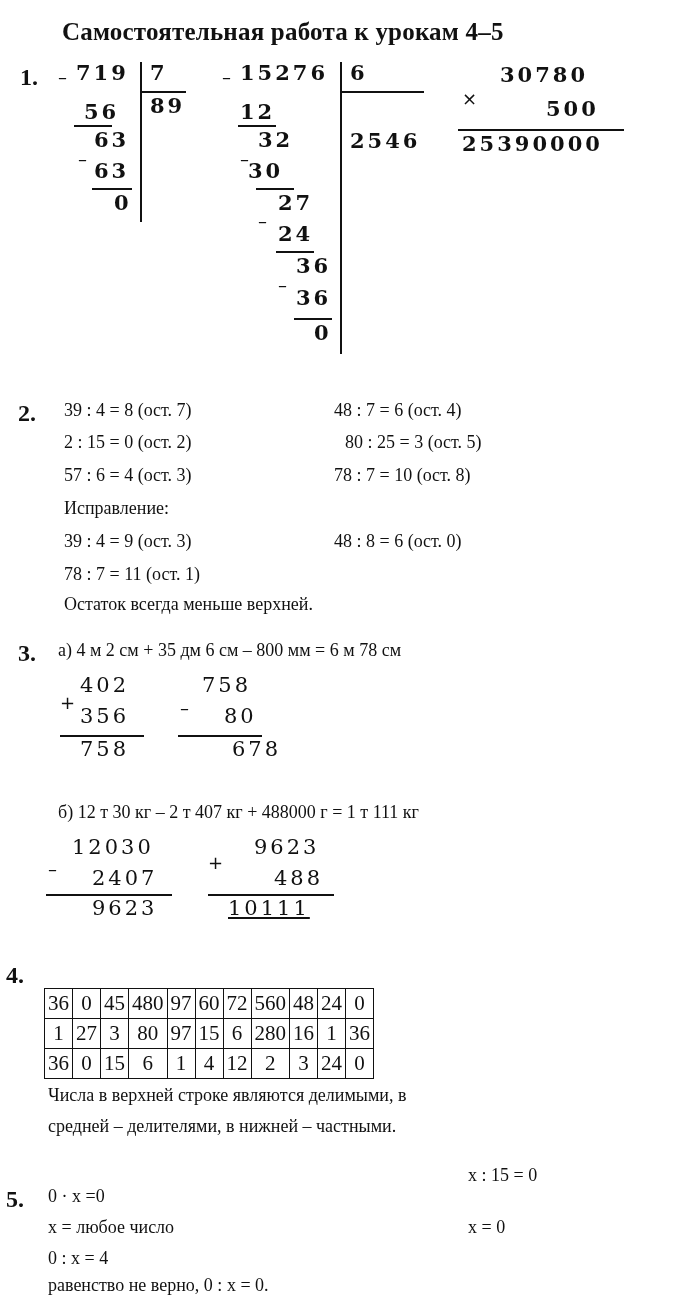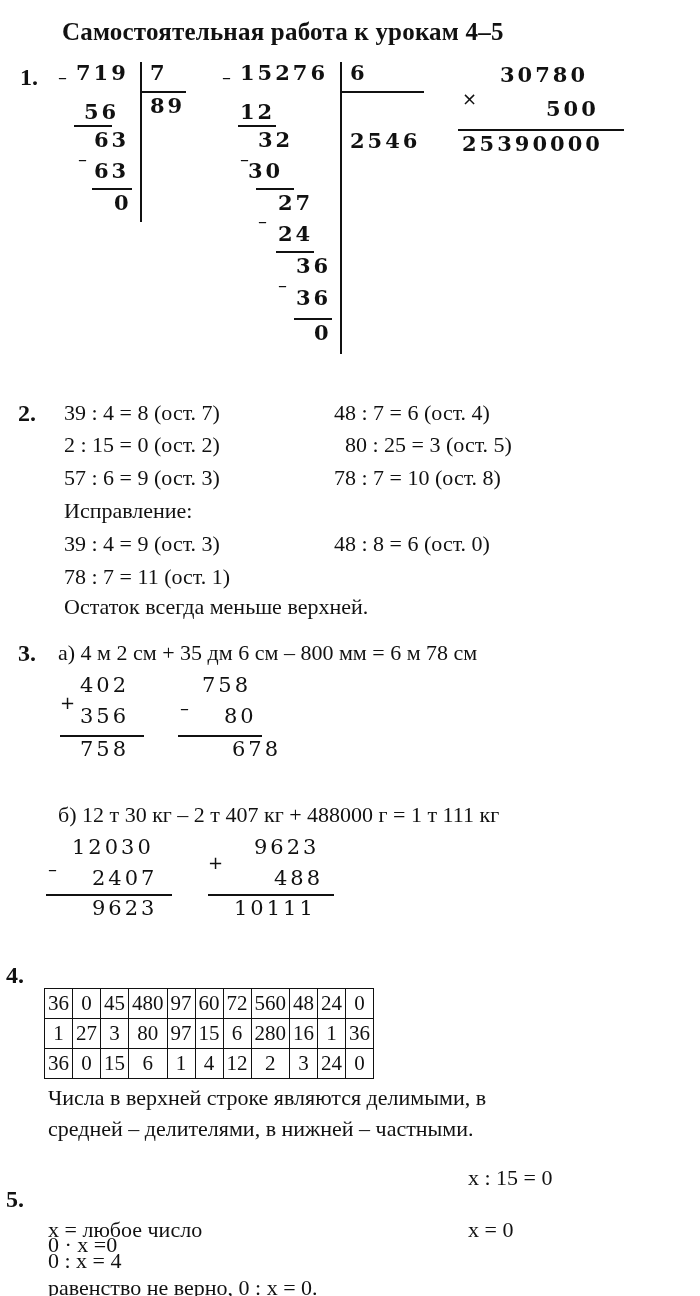--- a/index.html
+++ b/index.html
@@ -2,21 +2,21 @@
 <html><head>
 <meta charset="utf-8">
 <style>
   html, body { margin:0; padding:0; background:#fff; }
   body { width:700px; height:1296px; position:relative; overflow:hidden; color:#111;
          font-family:"Liberation Serif","DejaVu Serif",serif; }
   .abs { position:absolute; white-space:nowrap; }
   .title { left:62px; top:18px; font-size:25px; font-weight:bold; letter-spacing:0.2px; }
   .num { font-weight:bold; font-size:24px; }
   .mono { font-family:"DejaVu Serif","Liberation Serif",serif; font-weight:bold; font-size:21px; letter-spacing:3px; }
-  .txt { font-size:22px; }
+  .txt { font-size:18px; }
   .hl { position:absolute; background:#111; height:2px; }
   .vl { position:absolute; background:#111; width:2px; }
   .sign { font-family:"DejaVu Sans",sans-serif; font-size:18px; }
   table.grid { position:absolute; left:44px; top:988px; border-collapse:collapse; font-size:21px; }
   table.grid td { border:1.5px solid #111; text-align:center; padding:0 3px; height:29px; line-height:27px; }
 </style>
 </head>
 <body>
 
 <div class="abs title">Самостоятельная работа к урокам 4–5</div>
@@ -70,21 +70,21 @@
   <span class="abs mono" style="left:546px;top:96px;">500</span>
   <div class="hl" style="left:458px;top:129px;width:166px;"></div>
   <span class="abs mono" style="left:462px;top:131px;">25390000</span>
 </div>
 
 <div class="abs num" style="left:18px;top:400px;">2.</div>
 <div class="abs txt" style="left:64px;top:400px;">39 : 4 = 8 (ост. 7)</div>
 <div class="abs txt" style="left:334px;top:400px;">48 : 7 = 6 (ост. 4)</div>
 <div class="abs txt" style="left:64px;top:432px;">2 : 15 = 0 (ост. 2)</div>
 <div class="abs txt" style="left:334px;top:432px;margin-left:11px;">80 : 25 = 3 (ост. 5)</div>
-<div class="abs txt" style="left:64px;top:465px;">57 : 6 = 9 (ост. 3)</div>
+<div class="abs txt" style="left:64px;top:465px;">57 : 6 = 4 (ост. 3)</div>
 <div class="abs txt" style="left:334px;top:465px;">78 : 7 = 10 (ост. 8)</div>
 <div class="abs txt" style="left:64px;top:498px;">Исправление:</div>
 <div class="abs txt" style="left:64px;top:531px;">39 : 4 = 9 (ост. 3)</div>
 <div class="abs txt" style="left:334px;top:531px;">48 : 8 = 6 (ост. 0)</div>
 <div class="abs txt" style="left:64px;top:564px;">78 : 7 = 11 (ост. 1)</div>
 <div class="abs txt" style="left:64px;top:594px;">Остаток всегда меньше верхней.</div>
 
 <div class="abs num" style="left:18px;top:640px;">3.</div>
 <div class="abs txt" style="left:58px;top:640px;">а) 4 м 2 см + 35 дм 6 см – 800 мм = 6 м 78 см</div>
 
@@ -109,21 +109,21 @@
   <span class="abs sign" style="left:48px;top:858px;">–</span>
   <span class="abs mono" style="left:92px;top:866px;font-weight:normal;">2407</span>
   <div class="hl" style="left:46px;top:894px;width:126px;height:1.5px;"></div>
   <span class="abs mono" style="left:92px;top:896px;font-weight:normal;">9623</span>
 </div>
 <div>
   <span class="abs mono" style="left:254px;top:835px;font-weight:normal;">9623</span>
   <span class="abs sign" style="left:208px;top:852px;">+</span>
   <span class="abs mono" style="left:274px;top:866px;font-weight:normal;">488</span>
   <div class="hl" style="left:208px;top:894px;width:126px;height:1.5px;"></div>
-  <span class="abs mono" style="left:234px;top:896px;font-weight:normal;">10111</span>
+  <span class="abs mono" style="left:228px;top:896px;font-weight:normal;text-decoration:underline;">10111</span>
 </div>
 
 <div class="abs num" style="left:6px;top:962px;">4.</div>
 <table class="grid">
   <tbody>
       <tr>
     <td>36</td>
     <td>0</td>
     <td>45</td>
     <td>480</td>
@@ -160,18 +160,18 @@
     <td>3</td>
     <td>24</td>
     <td>0</td>
   </tr>
 </tbody>
   </table>
 <div class="abs txt" style="left:48px;top:1085px;">Числа в верхней строке являются делимыми, в</div>
 <div class="abs txt" style="left:48px;top:1116px;">средней – делителями, в нижней – частными.</div>
 
 <div class="abs num" style="left:6px;top:1186px;">5.</div>
-<div class="abs txt" style="left:48px;top:1232px;">0 · x =0</div>
+<div class="abs txt" style="left:48px;top:1186px;">0 · x =0</div>
 <div class="abs txt" style="left:48px;top:1217px;">x = любое число</div>
 <div class="abs txt" style="left:48px;top:1248px;">0 : x = 4</div>
 <div class="abs txt" style="left:48px;top:1275px;">равенство не верно, 0 : x = 0.</div>
 <div class="abs txt" style="left:468px;top:1165px;">x : 15 = 0</div>
 <div class="abs txt" style="left:468px;top:1217px;">x = 0</div>
 
 </body></html>

